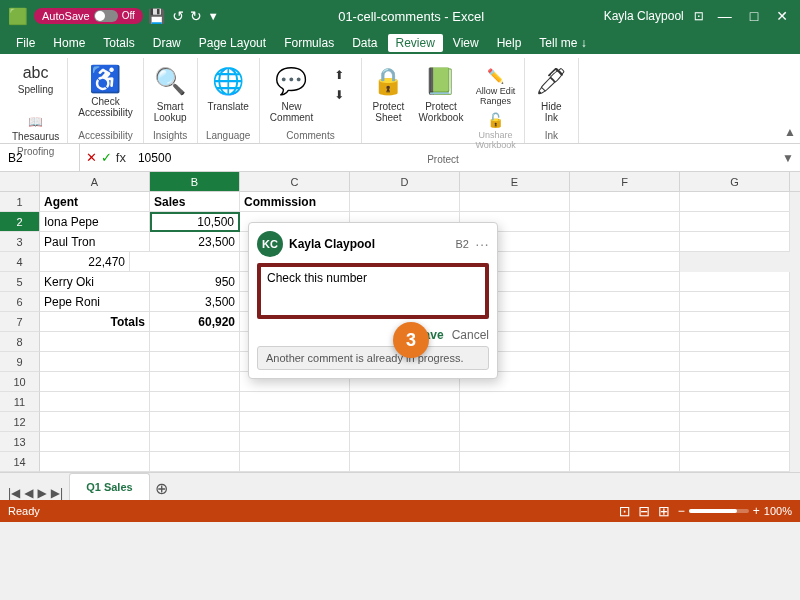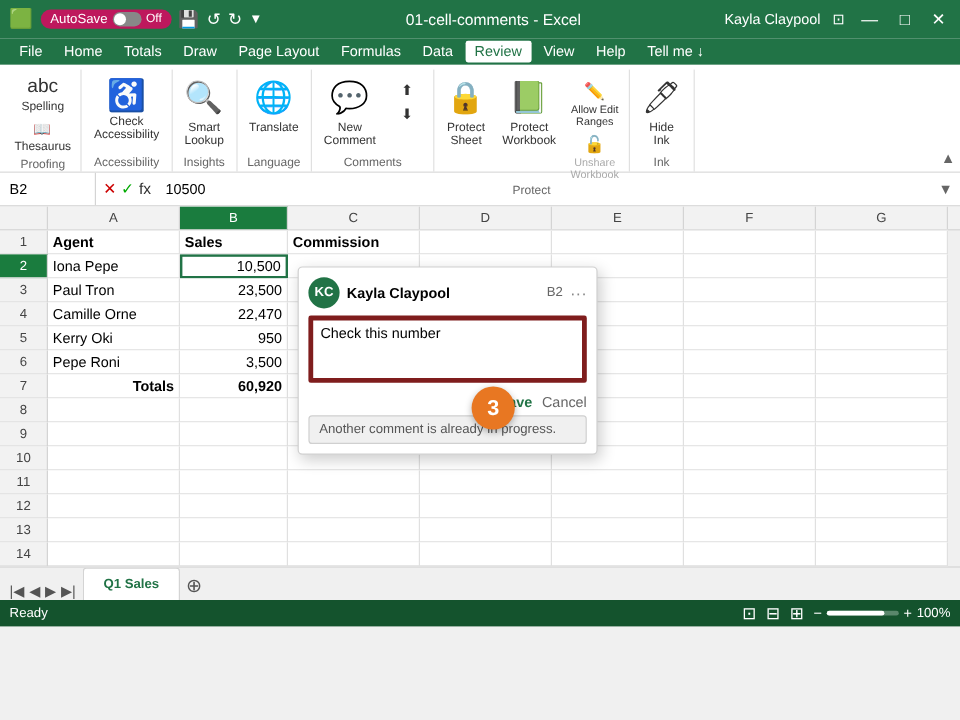--- a/index.html
+++ b/index.html
@@ -301,21 +301,21 @@
       border-radius: 50%;
       display: flex; align-items: center; justify-content: center;
       color: white; font-size: 18px; font-weight: bold;
       box-shadow: 0 2px 6px rgba(0,0,0,0.3);
       z-index: 200;
     }
 
     
     .status-bar {
       height: 22px;
-      background: #14532d;
+      background: #c2410c;
       color: white;
       display: flex;
       align-items: center;
       justify-content: space-between;
       padding: 0 8px;
       font-size: 11px;
     }
     .status-right {
       display: flex;
       align-items: center;
@@ -418,21 +418,21 @@
   <span class="menu-item active">Review</span>
   <span class="menu-item">View</span>
   <span class="menu-item">Help</span>
   <span class="menu-item">Tell me ↓</span>
 </div>
 
 <div class="ribbon">
 
   <div class="ribbon-group">
     <div class="ribbon-group-items">
-      <div style="display:flex;flex-direction:column;gap:2px;">
+      <div style="display:flex;flex-direction:column;gap:16px;">
         <div class="ribbon-btn-small">
           <span class="icon">abc</span>
           <span>Spelling</span>
         </div>
         <div class="ribbon-btn-small">
           <span class="icon" style="font-size:12px;">📖</span>
           <span>Thesaurus</span>
         </div>
       </div>
     </div>
@@ -585,21 +585,20 @@
         <div class="cell col-b right">23,500</div>
         <div class="cell col-c"></div>
         <div class="cell col-d"></div>
         <div class="cell col-e"></div>
         <div class="cell col-f"></div>
         <div class="cell col-g"></div>
       </div>
 
       <div class="data-row">
         <div class="row-num">4</div>
-        <div class="cell col-a">Camille Orne</div>
         <div class="cell col-b right">22,470</div>
         <div class="cell col-c"></div>
         <div class="cell col-d"></div>
         <div class="cell col-e"></div>
         <div class="cell col-f"></div>
         <div class="cell col-g"></div>
       </div>
 
       <div class="data-row">
         <div class="row-num">5</div>

